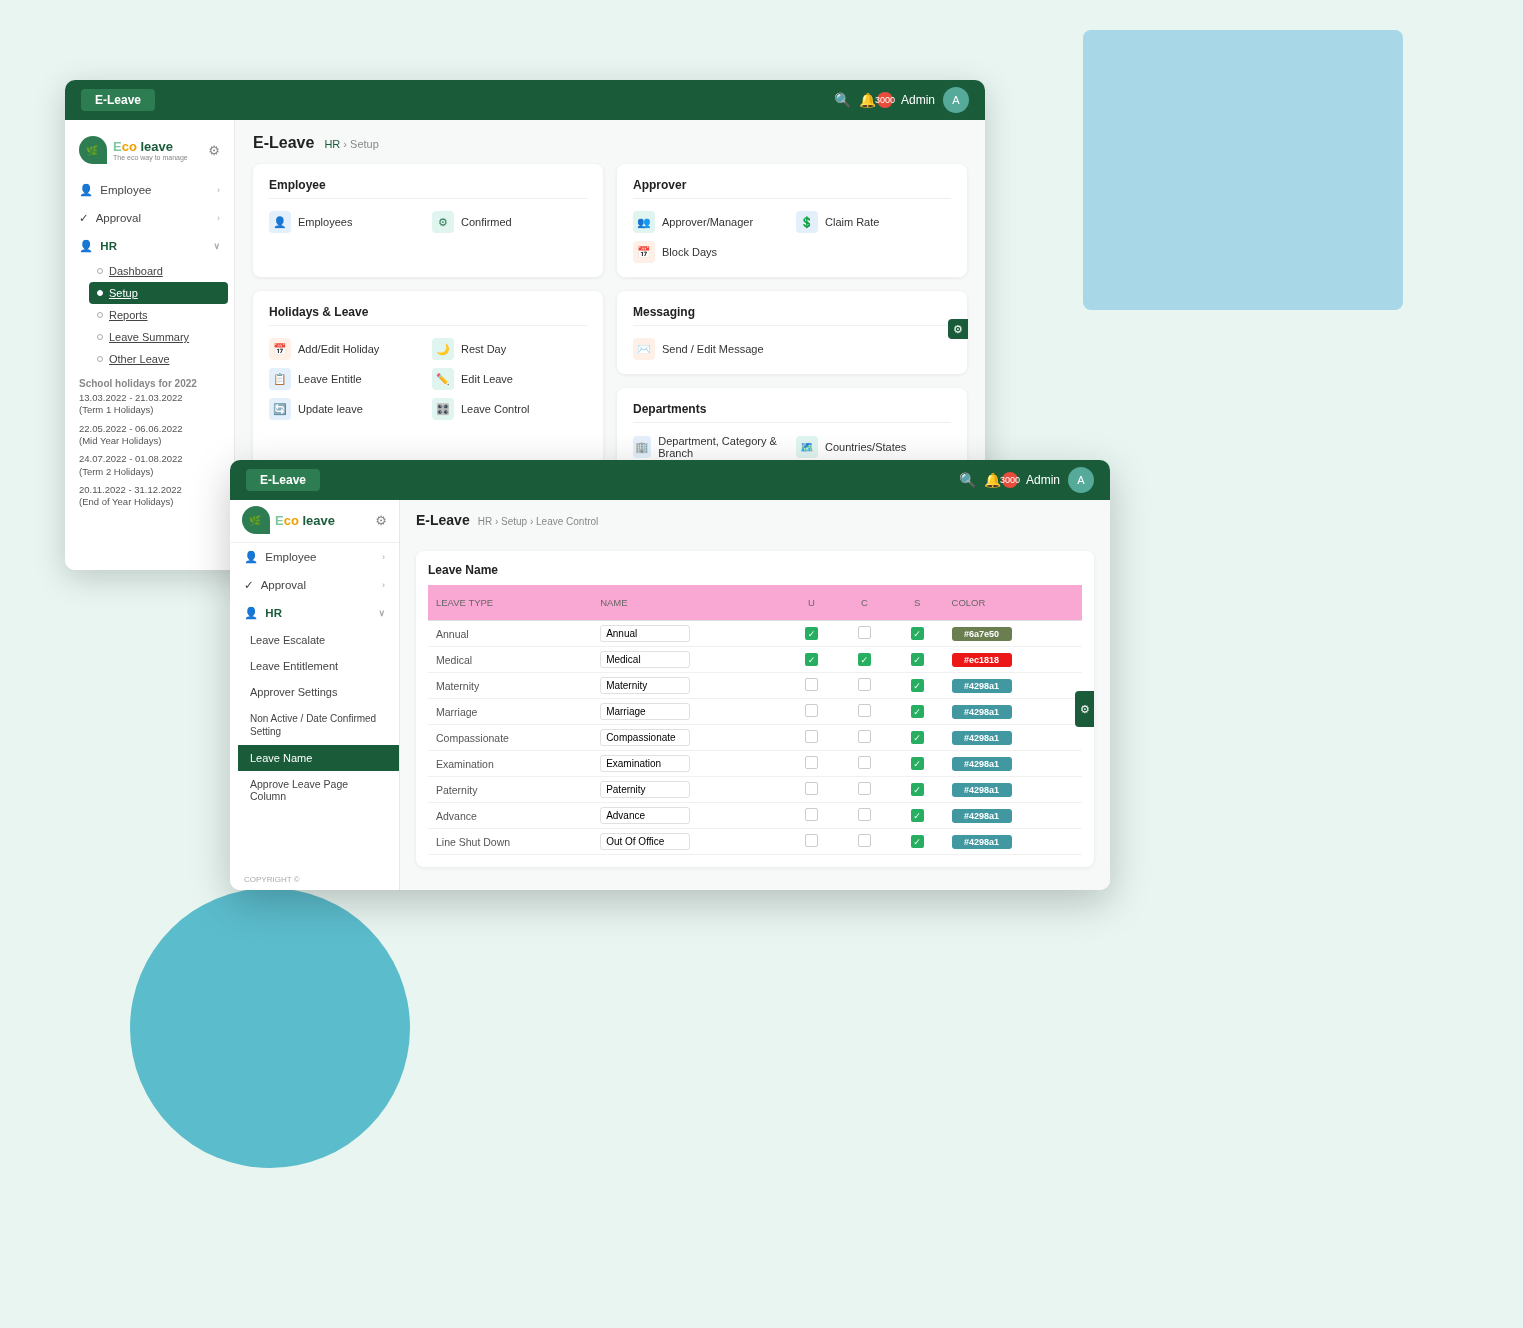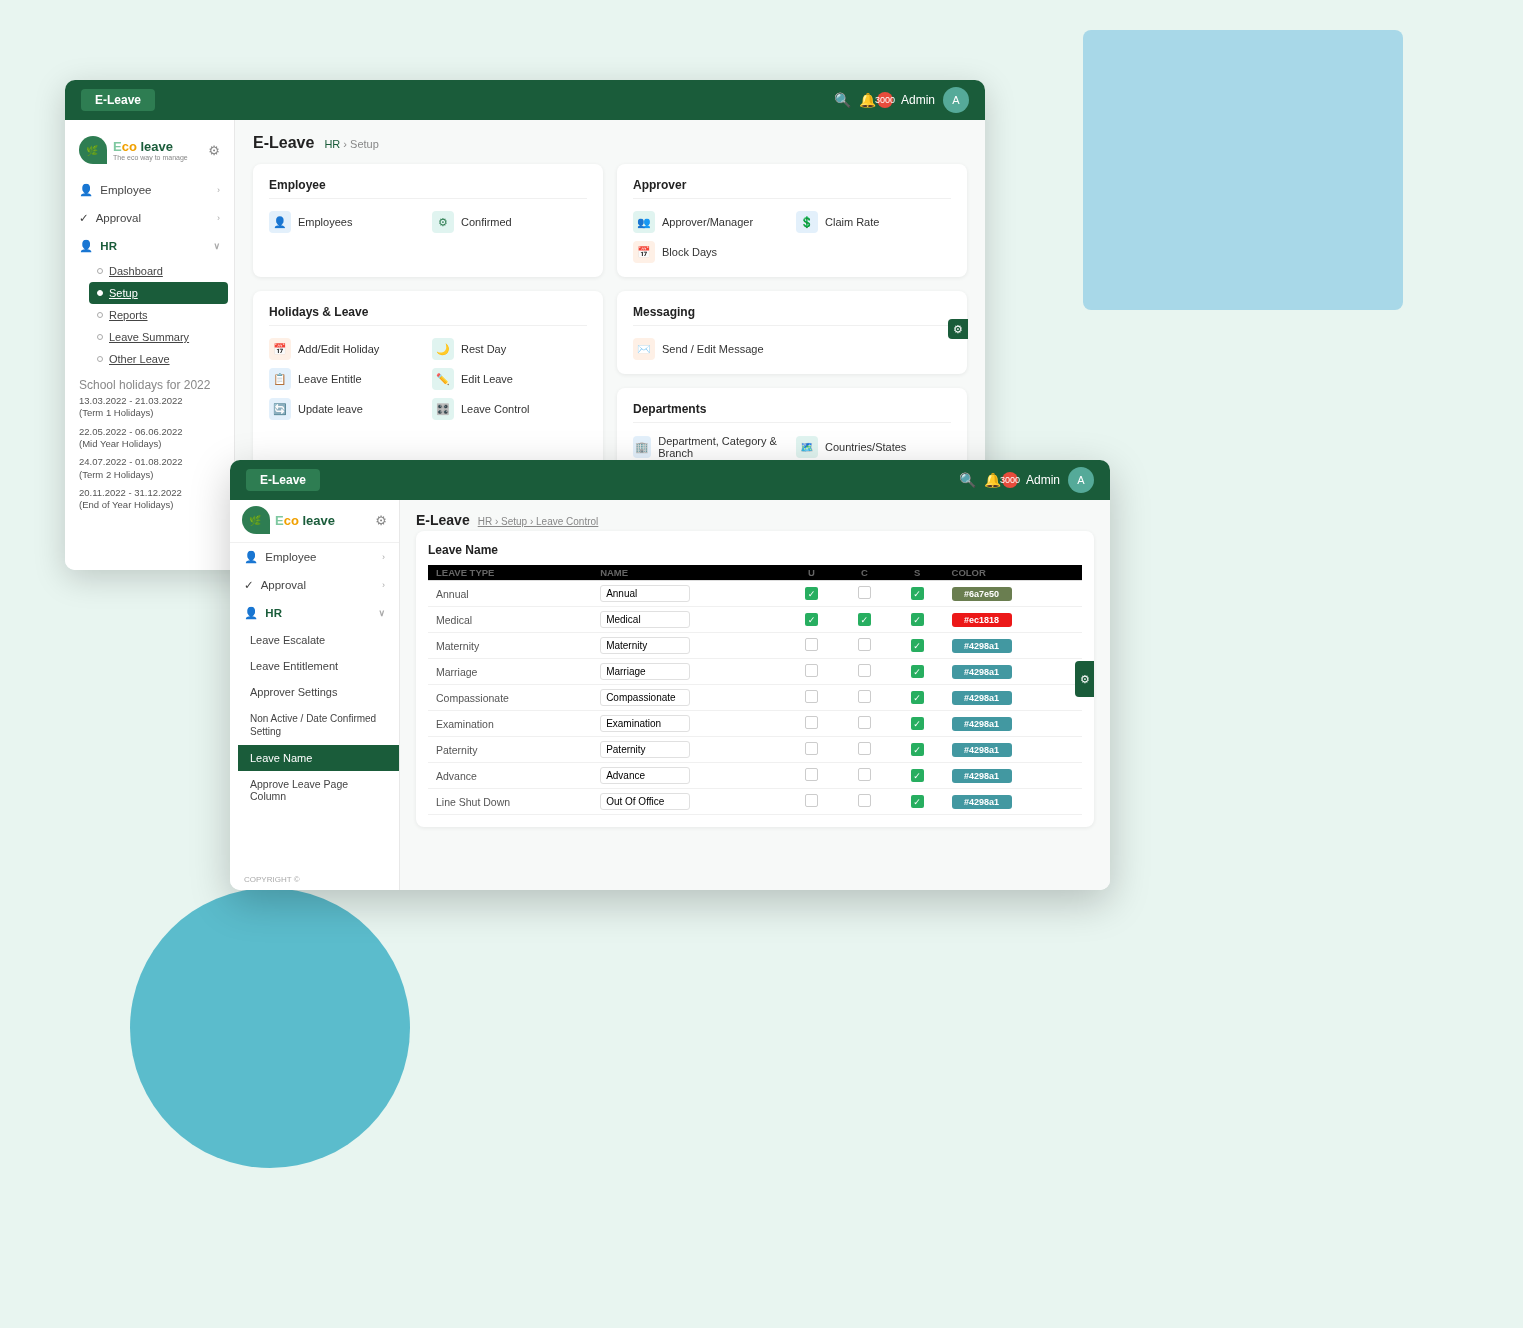--- a/index.html
+++ b/index.html
@@ -181,21 +181,21 @@
     .sub-nav-item.active {
       background: #1a5c3a;
       color: #fff;
       border-radius: 4px;
       margin-right: 6px;
     }
     .sub-nav-item .dot { width: 6px; height: 6px; border-radius: 50%; border: 1px solid #aaa; }
     .sub-nav-item.active .dot { background: #fff; border-color: #fff; }
 
     .holiday-section { padding: 8px 14px 4px; }
-    .holiday-title { font-size: 12px; color: #888; font-weight: 400; }
+    .holiday-title { font-size: 10px; color: #888; font-weight: 700; }
     .holiday-item { font-size: 9.5px; color: #555; padding: 3px 0; line-height: 1.3; }
 
     
     .main-content {
       flex: 1;
       background: #f7f9f8;
       padding: 14px 18px;
       overflow-y: auto;
     }
     .page-title { font-size: 16px; font-weight: 700; color: #222; margin-bottom: 4px; }
@@ -261,44 +261,44 @@
       color: #fff;
     }
 
     .w2-main {
       flex: 1;
       background: #f7f9f8;
       padding: 12px 16px;
       overflow: hidden;
     }
     .w2-page-title { font-size: 14px; font-weight: 700; color: #222; margin-bottom: 3px; }
-    .w2-breadcrumb { font-size: 10px; color: #888; margin-bottom: 4px; text-decoration: underline; }
+    .w2-breadcrumb { font-size: 10px; color: #888; margin-bottom: 24px; }
 
     .leave-name-card {
       background: #fff;
       border-radius: 8px;
       padding: 12px;
       box-shadow: 0 1px 4px rgba(0,0,0,0.07);
       overflow: hidden;
     }
     .leave-name-title { font-size: 12px; font-weight: 700; color: #222; margin-bottom: 8px; }
 
     
     .leave-table {
       width: 100%;
       border-collapse: collapse;
       font-size: 10.5px;
     }
     .leave-table th {
-      background: #000000;
-      padding: 2px 8px;
+      background: #f9a8d4;
+      padding: 12px 8px;
       text-align: left;
       font-size: 9.5px;
       color: #666;
-      font-weight: 700;
+      font-weight: 400;
       border-bottom: 1px solid #ddd;
     }
     .leave-table td {
       padding: 4px 8px;
       border-bottom: 1px solid #f0f0f0;
       vertical-align: middle;
     }
 
     .color-pill {
       display: inline-block;

